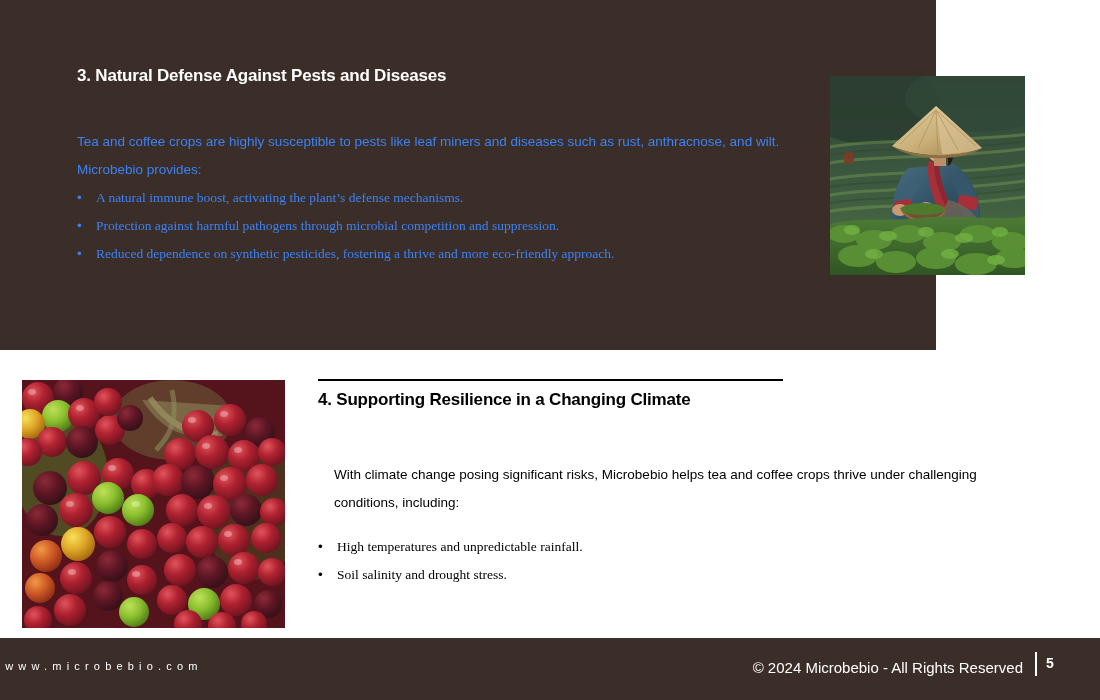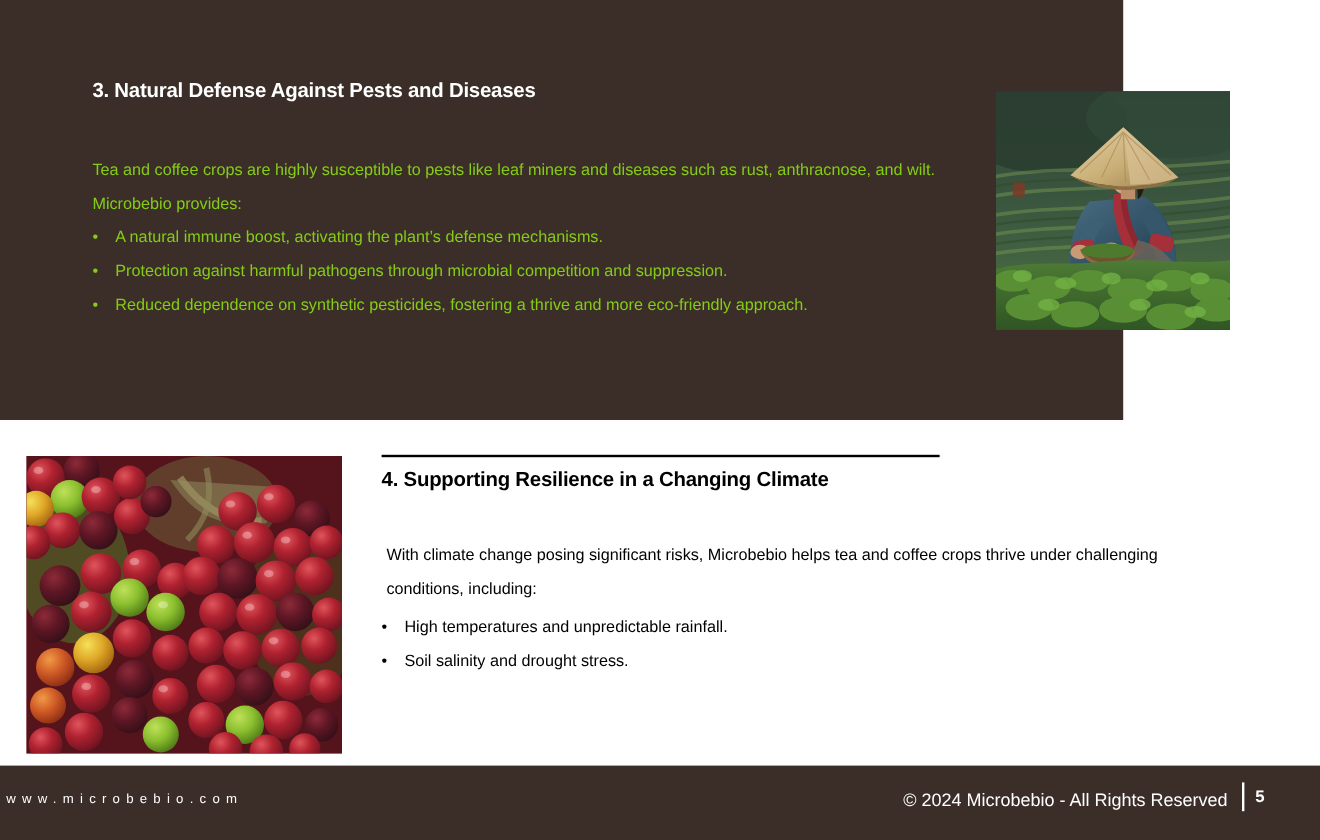--- a/index.html
+++ b/index.html
@@ -34,21 +34,21 @@
     color: #ffffff;
     letter-spacing: -0.2px;
     white-space: nowrap;
   }
 
   .sec3-body {
     position: absolute;
     left: 77px;
     top: 128px;
     width: 715px;
-    color: #84cc16;
+    color: #3b82f6;
     font-size: 13.5px;
     line-height: 28px;
   }
 
   .sec3-body p {
     margin: 0;
   }
 
   .bullet-row {
     display: flex;
@@ -57,20 +57,21 @@
   .bullet-dot {
     width: 19px;
     flex: 0 0 19px;
     font-size: 13.5px;
     line-height: 28px;
   }
   .bullet-text {
     flex: 1 1 auto;
     font-size: 13.5px;
     line-height: 28px;
+    font-family: Liberation Serif, serif;
   }
 
   
   .photo-tea {
     position: absolute;
     left: 830px;
     top: 76px;
     width: 195px;
     height: 199px;
     overflow: hidden;
@@ -124,21 +125,21 @@
   .sec4-body {
     position: absolute;
     left: 318px;
     top: 445px;
     width: 700px;
     color: #000000;
     font-size: 13.5px;
     line-height: 28px;
   }
   .sec4-body p {
-    margin: 4px;
+    margin: 16px;
   }
 
   
   .panel-footer {
     position: absolute;
     left: 0;
     top: 638px;
     width: 1100px;
     height: 62px;
     background: #3b2e28;

